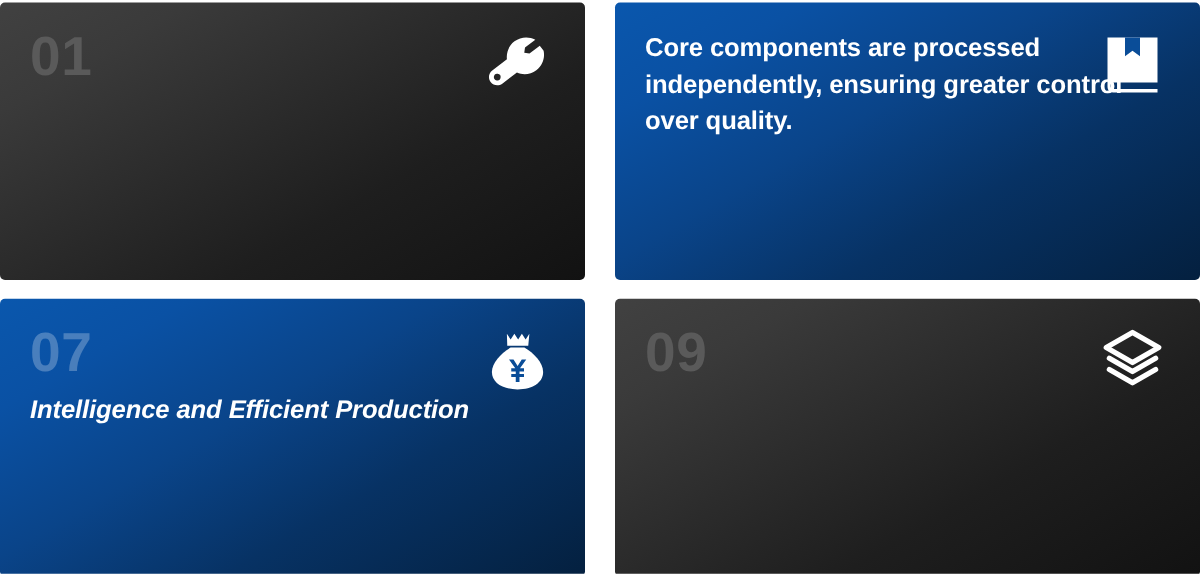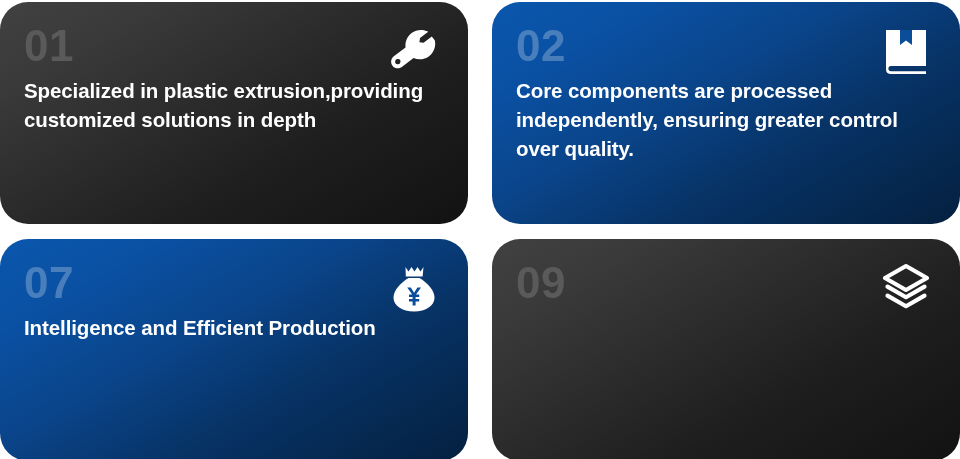--- a/index.html
+++ b/index.html
@@ -17,21 +17,21 @@
     column-gap:24px;
     row-gap:15px;
     padding:0;
     align-content:start;
     justify-content:start;
     padding-left:0px;
     padding-top:2px;
   }
   .card {
     position:relative;
-    border-radius:28px;
+    border-radius:4px;
     overflow:hidden;
     padding:22px 26px 20px 24px;
     display:flex;
     flex-direction:column;
     justify-content:flex-start;
   }
   .card.dark {
     background:linear-gradient(150deg, #414141 0%, #3a3a3a 18%, #2c2c2c 42%, #1e1e1e 66%, #121212 100%);
   }
   .card.blue {
@@ -60,21 +60,21 @@
     top:22px;
     right:26px;
     width:56px;
     height:56px;
     display:flex;
     align-items:center;
     justify-content:center;
   }
   .card-icon svg { display:block; }
   
-  .card.c3 .card-text { max-width:380px; }
+  .card.c3 .card-text { max-width:380px;font-style:italic; }
   .card.c1 .card-text { max-width:420px; }
   .card.c4 .card-text { max-width:390px; }
 </style>
 </head>
 <body>
 
 <div id="feature-grid">
 
   <div class="card dark c1">
     <span class="card-icon">
@@ -82,32 +82,30 @@
         <g transform="rotate(8 26 26)">
           <path d="M41.5 8.2 L34.2 15.5 L30.0 15.5 L30.0 11.3 L37.3 4.0
                    C31.8 2.0 25.4 3.2 21.0 7.6 C16.9 11.7 15.6 17.5 17.0 22.7
                    L6.6 33.1 C4.0 35.7 4.0 39.9 6.6 42.5 C9.2 45.1 13.4 45.1 16.0 42.5
                    L26.4 32.1 C31.6 33.5 37.4 32.2 41.5 28.1 C45.9 23.7 47.1 17.3 45.1 11.8 Z" fill="#ffffff"></path>
           <circle cx="11.3" cy="37.8" r="2.7" fill="#232323"></circle>
         </g>
       </svg>
     </span>
     <div class="card-number">01</div>
-    <div class="card-text">Specialized in plastic extrusion,providing customized solutions in depth</div>
   </div>
 
   <div class="card blue c2">
     <span class="card-icon">
       <svg width="50" height="50" viewBox="0 0 50 50" fill="none">
         <path d="M5 3 H45 V39 H10 a2.6 2.6 0 0 0 0 5.2 H45 V47 H9.5
                  C6.0 47 5 44.6 5 41.8 Z" fill="#ffffff"></path>
         <path d="M19 3 H31 V18 L25 13.5 L19 18 Z" fill="#0a4d98"></path>
       </svg>
     </span>
-    <div class="card-number">02</div>
     <div class="card-text">Core components are processed independently, ensuring greater control over quality.</div>
   </div>
 
   <div class="card blue c3">
     <span class="card-icon">
       <svg width="52" height="52" viewBox="0 0 52 52" fill="none">
         <path d="M17.5 4 L20.5 8.5 L23.5 4 L26.5 8.5 L29.5 4 L32.5 8.5 L35.5 4
                  L34.6 13.5 L17.8 13.5 Z" fill="#ffffff"></path>
         <path d="M20.5 15.0 C13.0 19.5 5.5 27.0 5.5 34.6 C5.5 43.0 14.0 48.5 26.0 48.5
                  C38.0 48.5 46.5 43.0 46.5 34.6 C46.5 27.0 39.0 19.5 31.5 15.0 Z" fill="#ffffff"></path>

